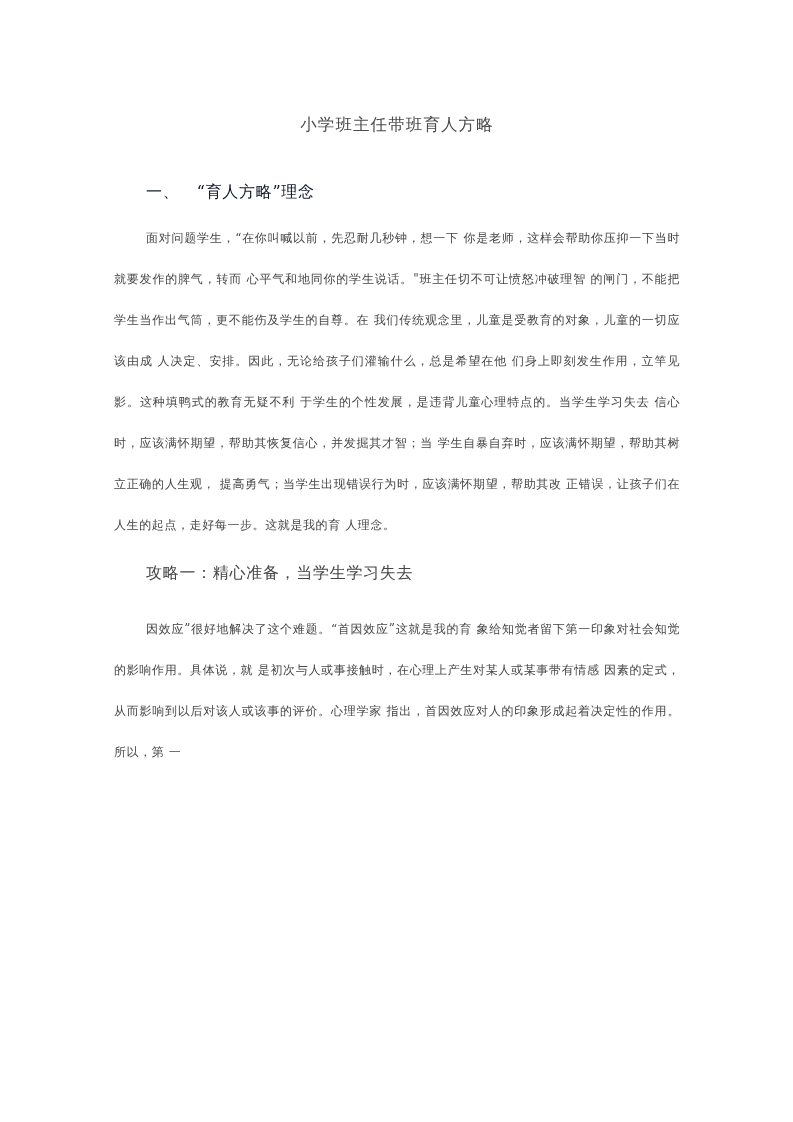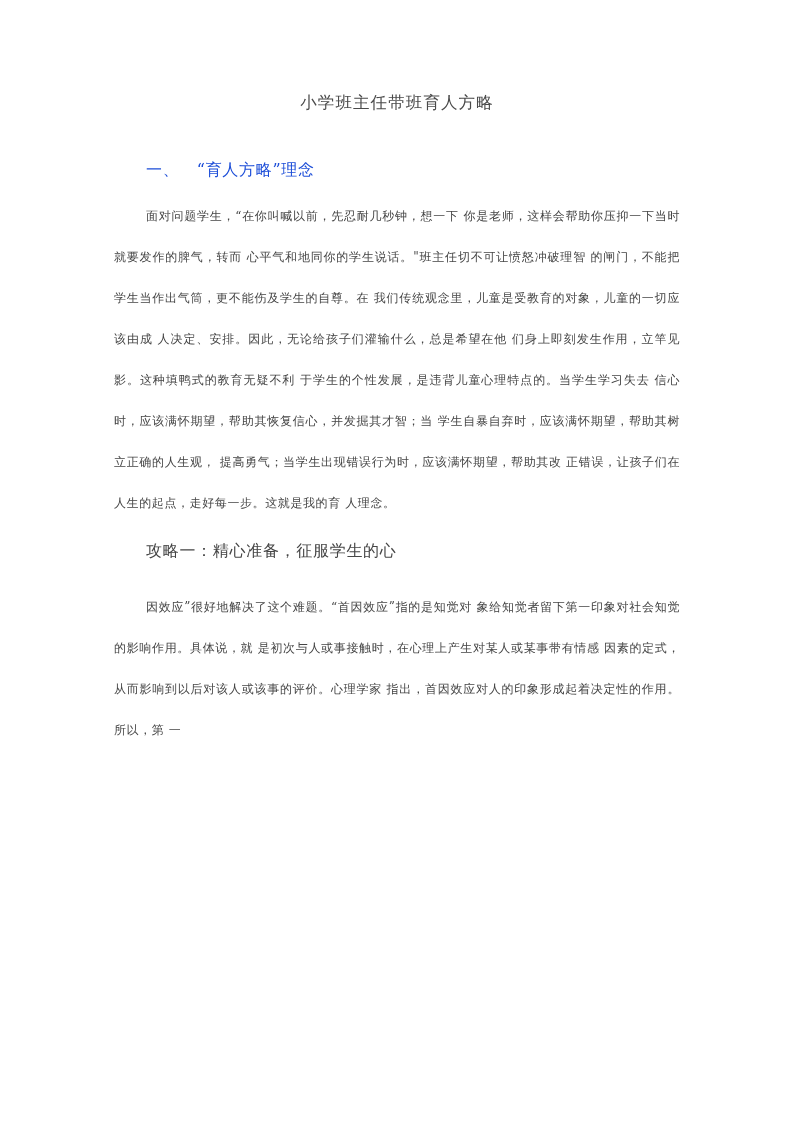--- a/index.html
+++ b/index.html
@@ -19,39 +19,39 @@
     height: 1122px;
     margin: 0 auto;
     background: #ffffff;
     overflow: hidden;
     box-sizing: border-box;
   }
 
   .doc-body {
     position: absolute;
     left: 114px;
-    top: 82px;
+    top: 104px;
     width: 566px;
   }
 
   .doc-title {
     text-align: center;
     font-size: 16.5px;
     line-height: 41px;
     color: #4a4a4a;
     letter-spacing: 1.1px;
     margin: 0 0 26px 0;
     white-space: pre;
     font-weight: normal;
   }
 
   .heading {
     font-size: 16px;
     line-height: 41px;
-    color: #1d4ed8;
+    color: #0f172a;
     letter-spacing: 0.7px;
     margin: 0;
     text-indent: 32px;
     white-space: pre;
   }
 
   .subheading {
     font-size: 16px;
     line-height: 41px;
     color: #454545;
@@ -88,24 +88,24 @@
 
     <div class="heading">一、   “育人方略”理念</div>
 
     <div class="gap-sm"></div>
 
     <p class="para">面对问题学生，“在你叫喊以前，先忍耐几秒钟，想一下 你是老师，这样会帮助你压抑一下当时就要发作的脾气，转而 心平气和地同你的学生说话。"班主任切不可让愤怒冲破理智 的闸门，不能把学生当作出气筒，更不能伤及学生的自尊。在 我们传统观念里，儿童是受教育的对象，儿童的一切应该由成 人决定、安排。因此，无论给孩子们灌输什么，总是希望在他 们身上即刻发生作用，立竿见影。这种填鸭式的教育无疑不利 于学生的个性发展，是违背儿童心理特点的。当学生学习失去 信心时，应该满怀期望，帮助其恢复信心，并发掘其才智；当 学生自暴自弃时，应该满怀期望，帮助其树立正确的人生观， 提高勇气；当学生出现错误行为时，应该满怀期望，帮助其改 正错误，让孩子们在人生的起点，走好每一步。这就是我的育 人理念。</p>
 
     <div class="gap-sm"></div>
 
 
-    <div class="subheading">攻略一：精心准备，征服学生的心</div>
+    <div class="subheading">攻略一：精心准备，当学生学习失去</div>
 
     <div class="gap-sm"></div>
 
 
     <div class="gap-md"></div>
 
-    <p class="para">因效应”很好地解决了这个难题。“首因效应”指的是知觉对 象给知觉者留下第一印象对社会知觉的影响作用。具体说，就 是初次与人或事接触时，在心理上产生对某人或某事带有情感 因素的定式，从而影响到以后对该人或该事的评价。心理学家 指出，首因效应对人的印象形成起着决定性的作用。所以，第 一</p>
+    <p class="para">因效应”很好地解决了这个难题。“首因效应”这就是我的育 象给知觉者留下第一印象对社会知觉的影响作用。具体说，就 是初次与人或事接触时，在心理上产生对某人或某事带有情感 因素的定式，从而影响到以后对该人或该事的评价。心理学家 指出，首因效应对人的印象形成起着决定性的作用。所以，第 一</p>
 
   </div>
 
 </div>
 
 </body></html>

